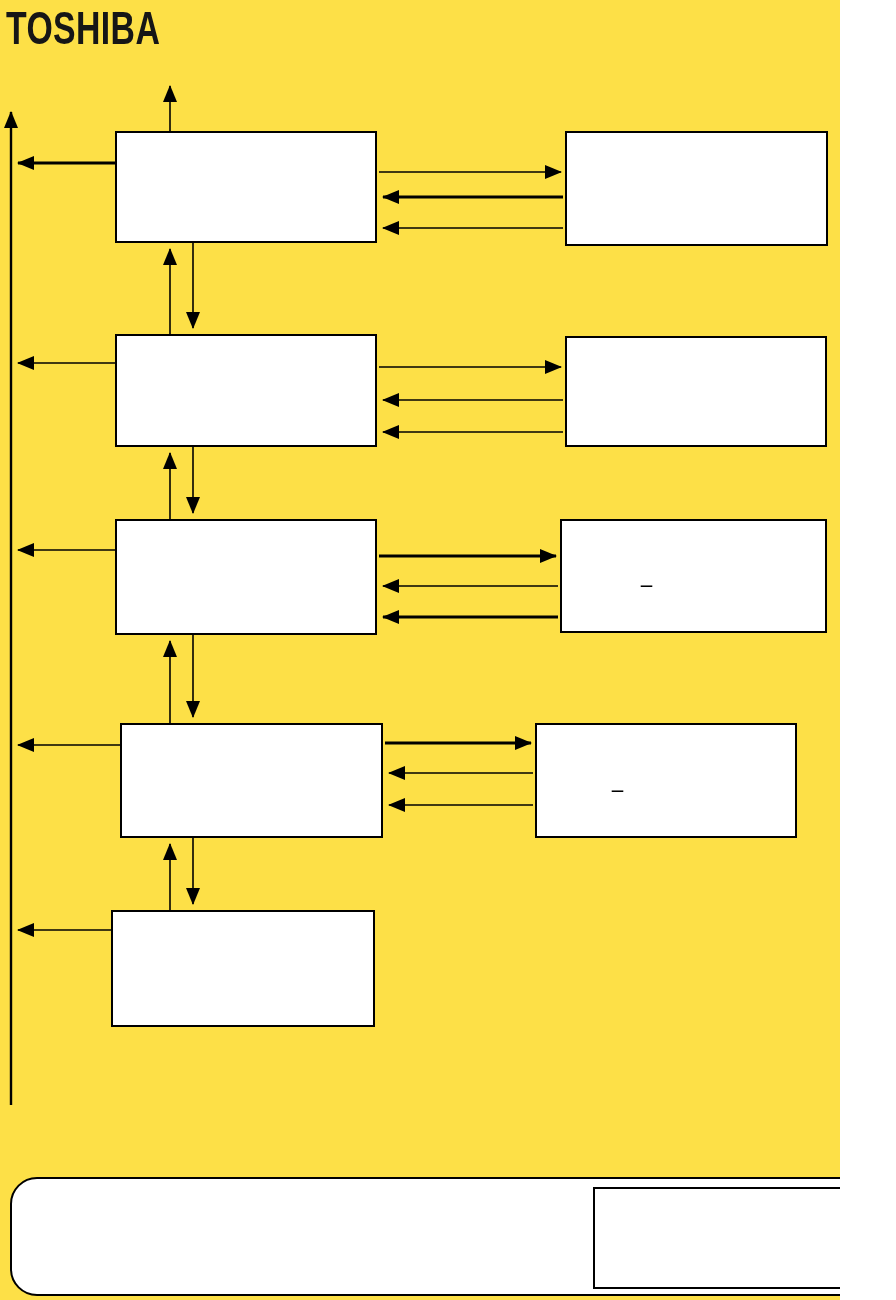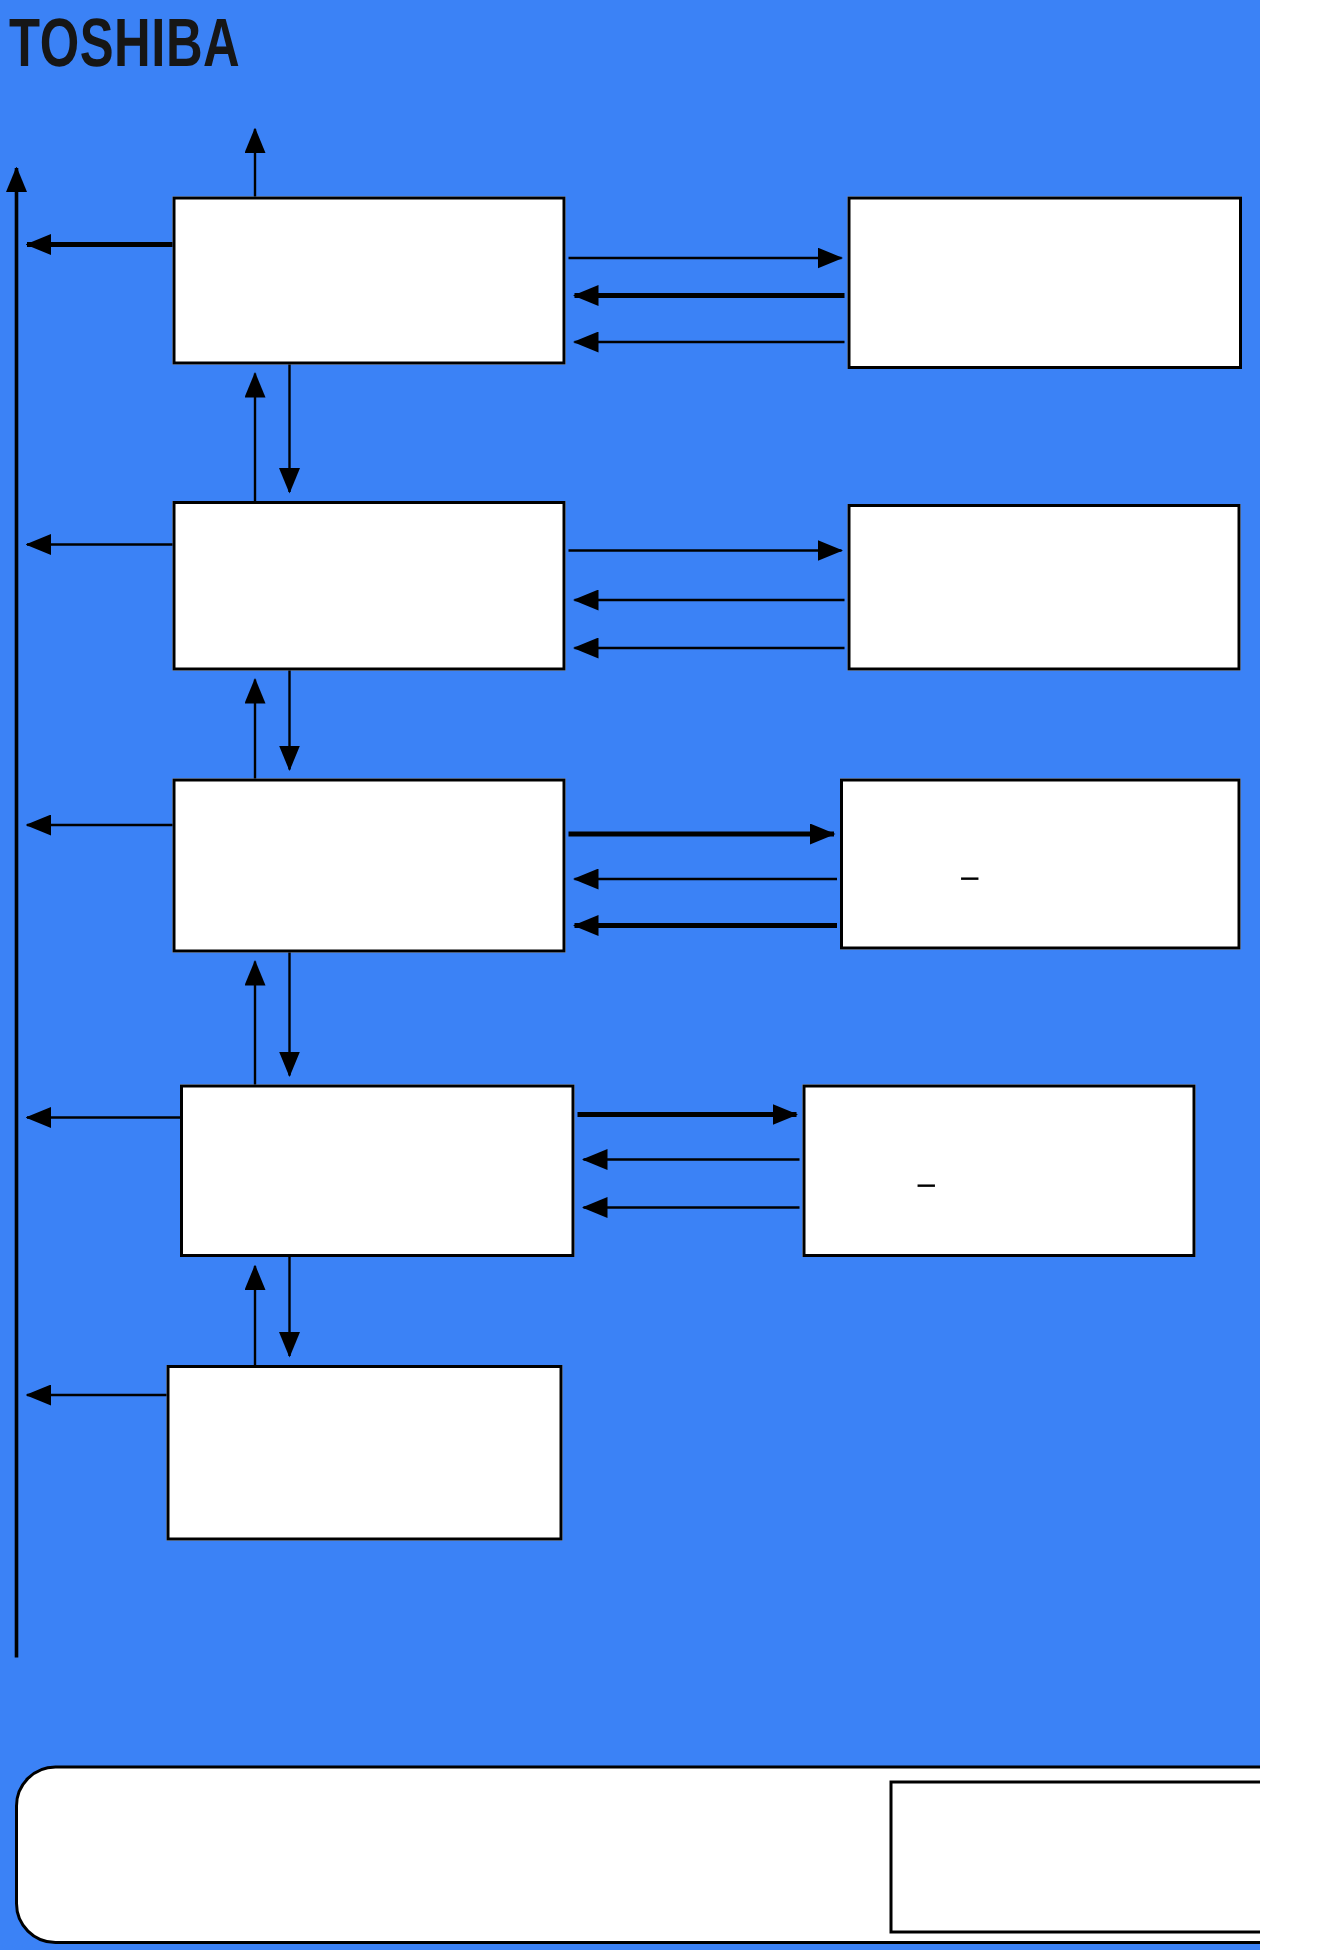--- a/index.html
+++ b/index.html
@@ -1,18 +1,18 @@
 <!DOCTYPE html>
 <html><head>
 <meta charset="utf-8">
 <style>
   html,body { margin:0; padding:0; background:#ffffff; }
   #stage {
     position:relative; width:840px; height:1300px;
-    background:#3b82f6; overflow:hidden;
+    background:#fde047; overflow:hidden;
     font-family:"Liberation Sans", sans-serif;
   }
   .logo {
     position:absolute; left:6px; top:5px;
     font-family:"Liberation Sans", sans-serif;
     font-weight:bold; font-size:47px; line-height:47px;
     letter-spacing:0.5px; color:#161616;
     transform:scale(0.72,0.97); transform-origin:0 0;
     white-space:nowrap;
   }

